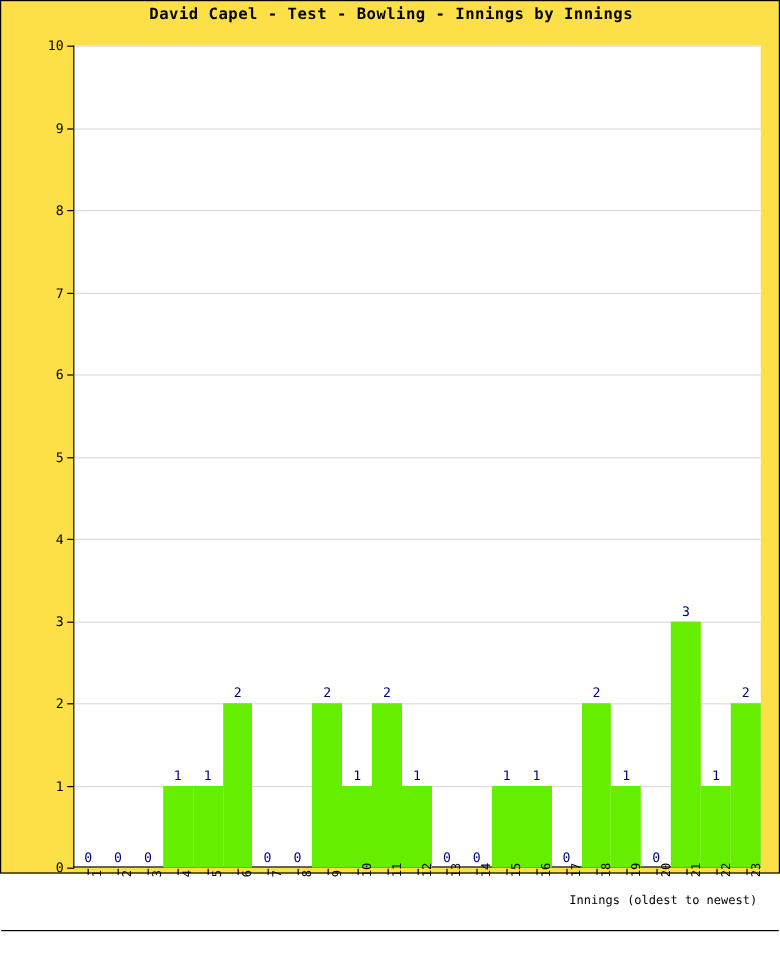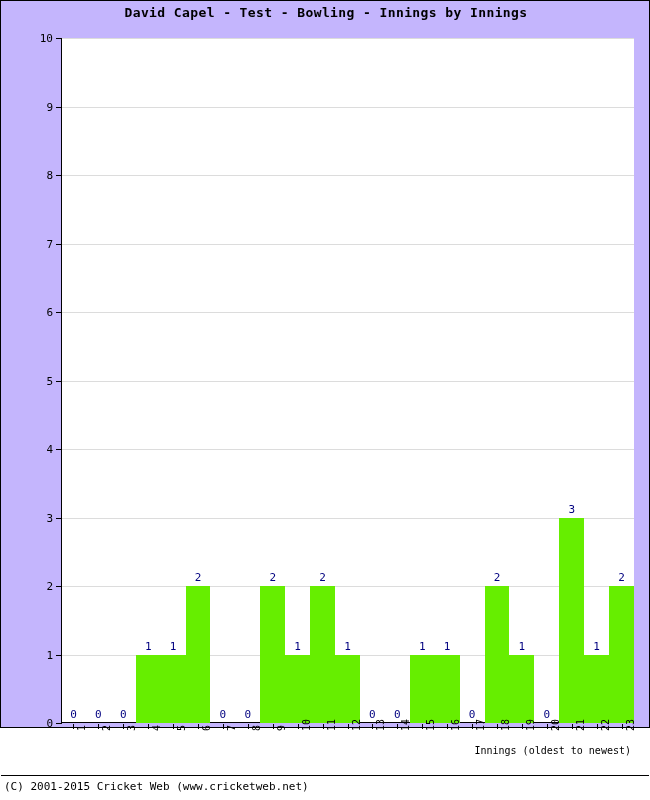--- a/index.html
+++ b/index.html
@@ -13,21 +13,21 @@
     font-family: "DejaVu Sans Mono", "Liberation Mono", monospace;
     color: #000000;
     overflow: hidden;
   }
   #page {
     position: relative;
     width: 650px;
     height: 728px;
     box-sizing: border-box;
     border: 1px solid #000000;
-    background: #c4b5fd;
+    background: #fde047;
   }
 
   
   #chart-title {
     position: absolute;
     left: 0;
     top: 4px;
     width: 650px;
     text-align: center;
     font-size: 13px;
@@ -328,15 +328,14 @@
       <div class="xtick-label" style="left: 575px;">21</div>
       <div class="xtick-mark" style="left: 596px;"></div>
       <div class="xtick-label" style="left: 600px;">22</div>
       <div class="xtick-mark" style="left: 621px;"></div>
       <div class="xtick-label" style="left: 625px;">23</div>
     </div>
 
   <div id="xlabel">Innings (oldest to newest)</div>
 
   <div id="footer-rule"></div>
-  <div id="footer-text">(C) 2001-2015 Cricket Web (www.cricketweb.net)</div>
 
 </div>
 
 </body></html>

